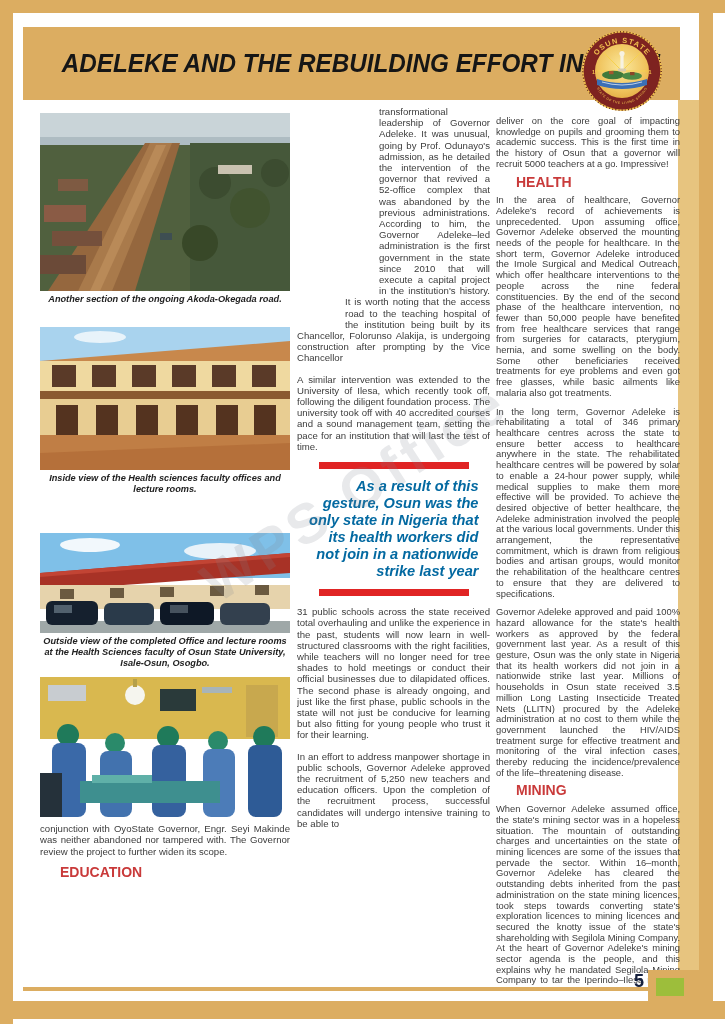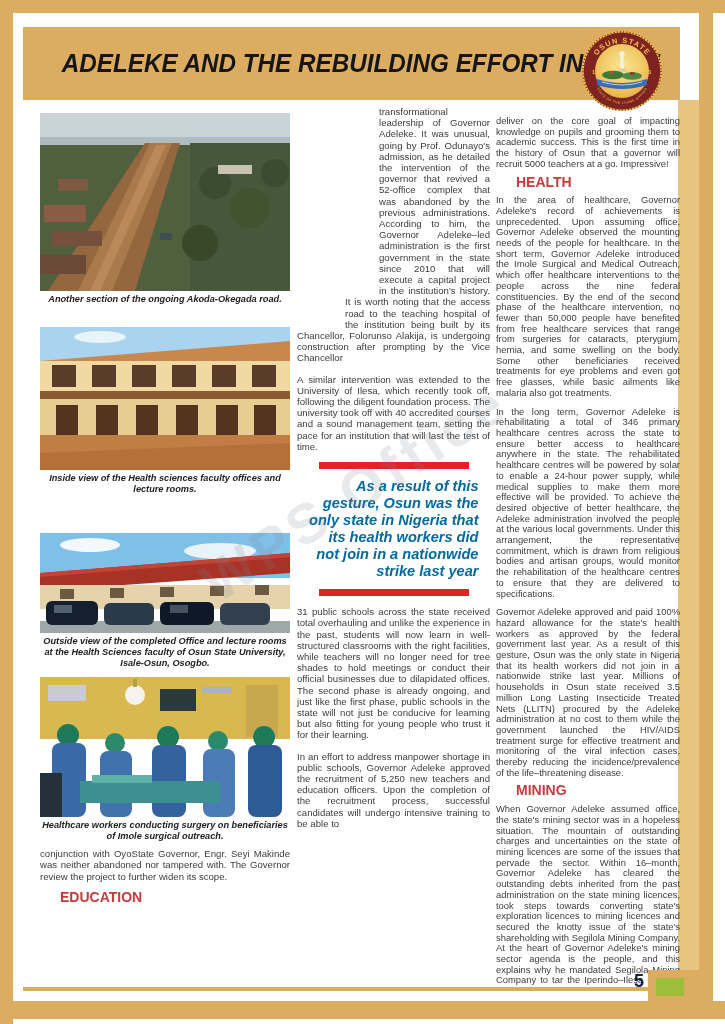--- a/index.html
+++ b/index.html
@@ -211,21 +211,20 @@
           <circle cx="178" cy="64" r="10" fill="#2A8A6A"></circle>
             <rect x="163" y="72" width="32" height="68" rx="8" fill="#4C7CB8"></rect>
           <circle cx="224" cy="60" r="11" fill="#1F7A5A"></circle>
             <rect x="208" y="68" width="34" height="72" rx="8" fill="#2E5B96"></rect>
         </g>
         <rect x="40" y="104" width="140" height="22" fill="#3E8F8F"></rect>
         <rect x="52" y="98" width="60" height="8" fill="#5FB0A8"></rect>
         <rect x="0" y="96" width="22" height="44" fill="#25313A"></rect>
       </svg>
     </span>
-    <div class="caption">Healthcare workers conducting surgery on beneficiaries of Imole surgical outreach.</div>
 
     <p class="gap14" style="margin-top:6px;">conjunction with OyoState Governor, Engr. Seyi Makinde was neither abandoned nor tampered with. The Governor review the project to further widen its scope.</p>
     <div class="heading">EDUCATION</div>
   </div>
 
   <div class="col col-mid">
     <div class="mp1" style="margin-bottom:10px;">
       <span class="spacer sp1"></span>
       <span class="spacer sp2"></span>
       <span>transformational leadership of Governor Adeleke. It was unusual, going by Prof. Odunayo's admission, as he detailed the intervention of the governor that revived a 52-office complex that was abandoned by the previous administrations. According to him, the Governor Adeleke–led administration is the first government in the state since 2010 that will execute a capital project in the institution's history. It is worth noting that the access road to the teaching hospital of the institution being built by its Chancellor, Folorunso Alakija, is undergoing construction after prompting by the Vice Chancellor</span>

